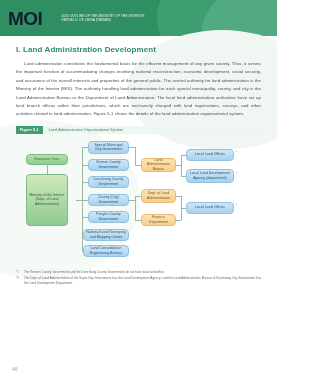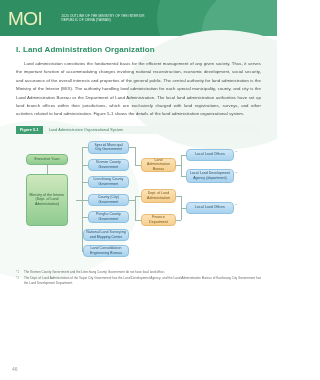--- a/index.html
+++ b/index.html
@@ -32,23 +32,23 @@
     border-radius: 50%;
     opacity: .85;
   }
   .header-inner {
     position: relative; z-index: 3;
     display: flex; align-items: center;
     height: 36px; padding-left: 8px;
   }
   .moi-logo {
     font-size: 19px;
-    font-weight: normal;
+    font-weight: bold;
     letter-spacing: -.5px;
-    color: #fef9c3;
+    color: #0f172a;
     line-height: 1;
     margin-right: 19px;
     opacity: .92;
   }
   .header-text {
     color: #e9f5ee;
     line-height: 1.35;
   }
   .header-text .l1 { font-size: 3.1px; letter-spacing: .15px; }
   .header-text .l2 { font-size: 3.1px; letter-spacing: .15px; }
@@ -205,21 +205,21 @@
       <div class="l2">REPUBLIC OF CHINA (TAIWAN)</div>
     </div>
   </div>
 </div>
 
 <div class="page-bg-blob"></div>
 <div class="page-bg-blob2"></div>
 
 <div class="content">
 
-  <div class="section-title">I. Land Administration Organization</div>
+  <div class="section-title">I. Land Administration Development</div>
 
   <div class="body-text">Land administration constitutes the fundamental basis for the efficient management of any given society. Thus, it serves the important function of accommodating changes involving national reconstruction, economic development, social security, and assurance of the overall interests and properties of the general public. The central authority for land administration is the Ministry of the Interior (MOI). The authority handling land administration for each special municipality, county, and city is the Land Administration Bureau or the Department of Land Administration. The local land administration authorities have set up land branch offices within their jurisdictions, which are exclusively charged with land registrations, surveys, and other activities related to land administration. Figure 5-1 shows the details of the land administration organizational system.</div>
 
   <div class="figure-caption">
     <div class="figure-tag">Figure 5-1</div>
     <div class="figure-title">Land Administration Organizational System</div>
   </div>
 
   <div class="diagram">
 

